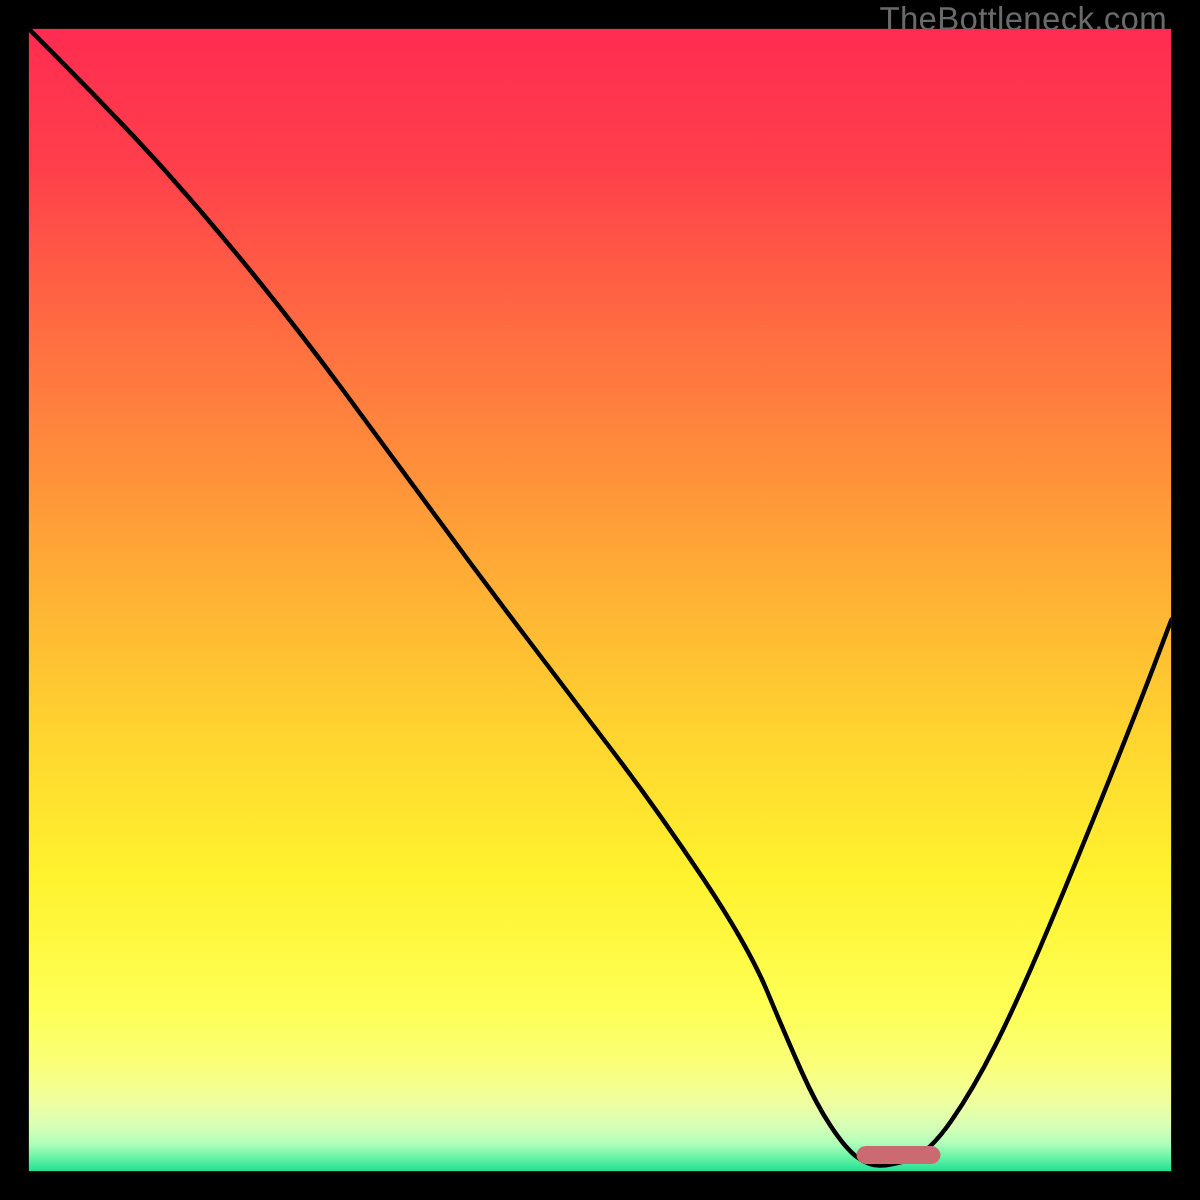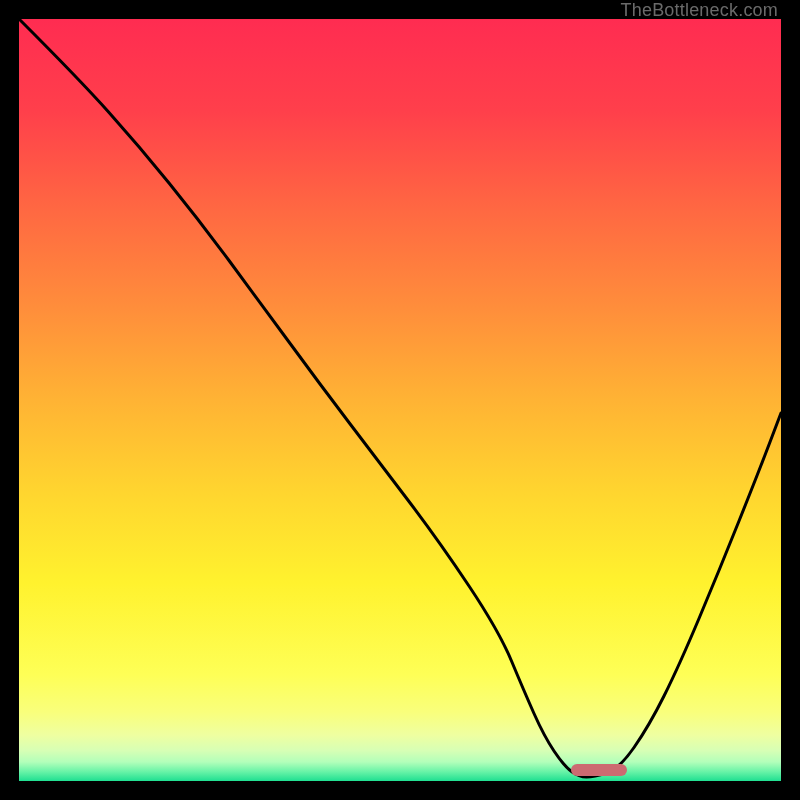--- a/index.html
+++ b/index.html
@@ -25,21 +25,21 @@
     width: 762px;
     height: 762px;
     overflow: hidden;
   }
   .watermark {
     position: absolute;
     top: 0;
     right: 22px;
     color: #6a6a6a;
     font-family: Arial, Helvetica, sans-serif;
-    font-size: 18px;
+    font-size: 22px;
     letter-spacing: 0.2px;
     user-select: none;
   }
   svg { display: block; }
 </style>
 </head>
 <body>
 
 <div class="frame">
   <div class="plot">

